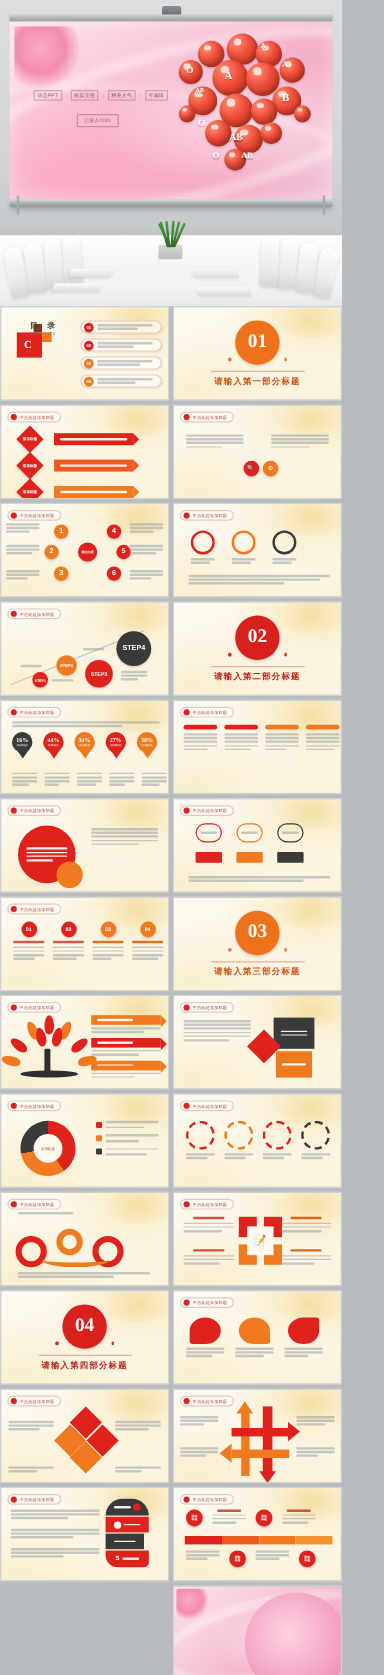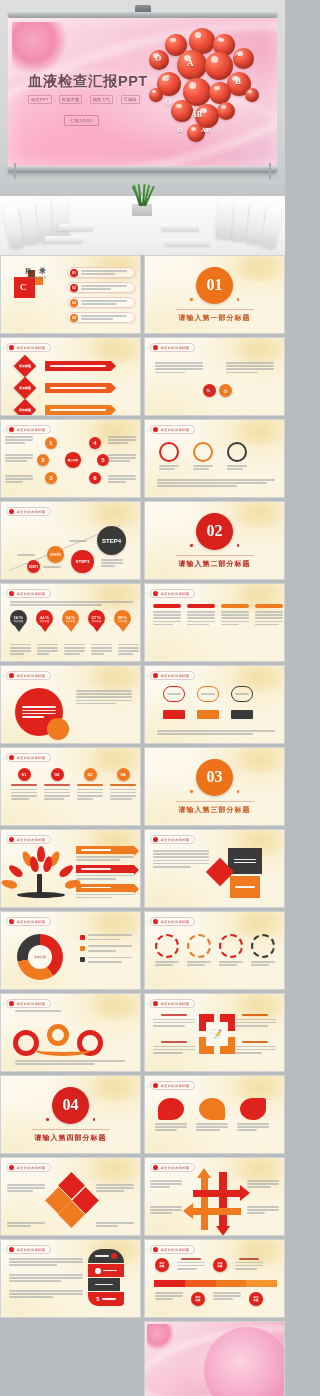--- a/index.html
+++ b/index.html
@@ -395,21 +395,20 @@
         <span class="bt" style="left:92px;top:50px;font-size:9px">B</span>
         <span class="bt" style="left:92px;top:24px;font-size:7px">A</span>
         <span class="bt" style="left:22px;top:72px;font-size:8px">O</span>
         <span class="bt" style="left:48px;top:84px;font-size:8px">AB</span>
         <span class="bt" style="left:74px;top:10px;font-size:6px">A</span>
         <span class="bt" style="left:58px;top:100px;font-size:7px">AB</span>
         <span class="bt" style="left:34px;top:100px;font-size:7px">O</span>
       </div>
 
       <div class="hero-text">
-        <div class="hero-title">血液检查汇报PPT</div>
         <div class="hero-tags">
           <span class="tg">动态PPT</span>
           <span class="sep">|</span>
           <span class="tg">框架完整</span>
           <span class="sep">|</span>
           <span class="tg">精美大气</span>
           <span class="sep">|</span>
           <span class="tg">可编辑</span>
         </div>
         <div class="hero-author">汇报人/XXX</div>

